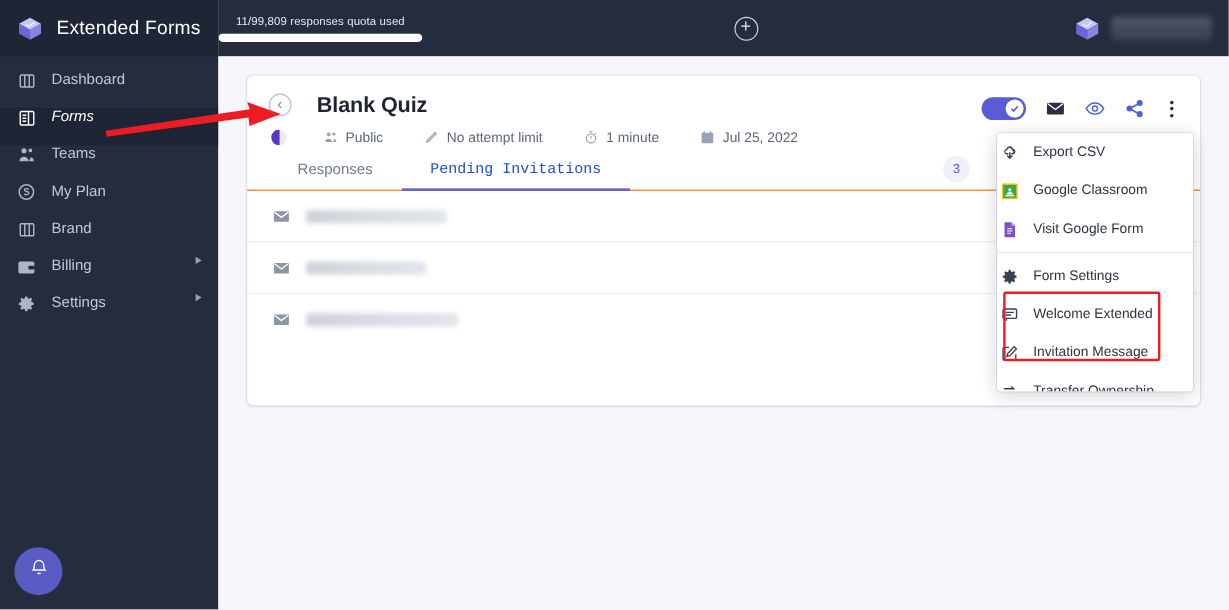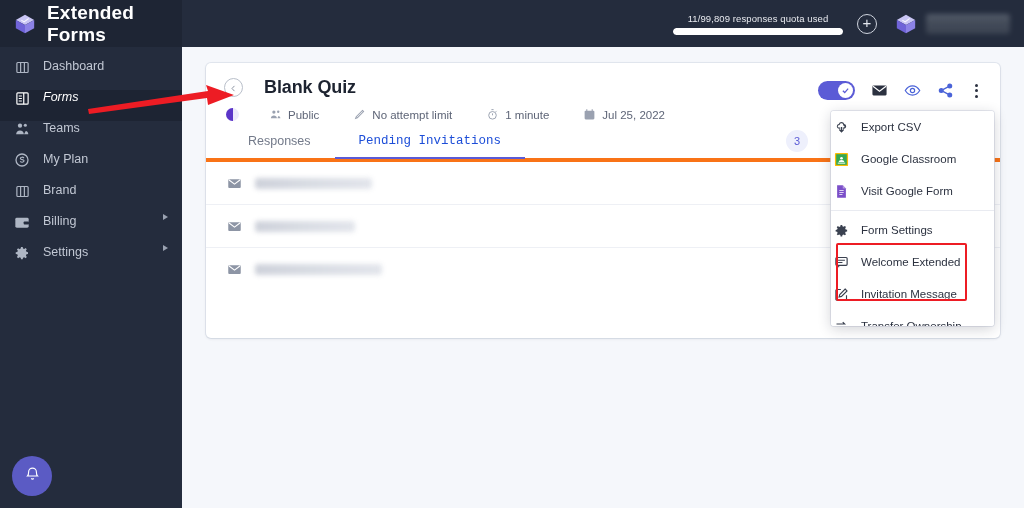--- a/index.html
+++ b/index.html
@@ -26,22 +26,22 @@
     gap: 11px;
   }
   .cube {
     width: 22px; height: 22px;
     position: relative;
     flex: 0 0 22px;
   }
   .cube svg { display: block; }
   .brand-name {
     color: #ffffff;
-    font-size: 19px;
-    font-weight: bold;
+    font-size: 16px;
+    font-weight: normal;
     letter-spacing: .2px;
   }
   .nav { padding-top: 12px; }
   .nav-item {
     height: 31px;
     display: flex; align-items: flex-start;
     padding-left: 14px;
     gap: 13px;
     color: #c2c8d4;
     font-size: 12.5px;
@@ -77,21 +77,21 @@
     cursor: pointer;
   }
 
   
   .right { flex: 1; display: flex; flex-direction: column; min-width: 0; }
 
   .topbar {
     height: 47px;
     background: #242c3d;
     display: flex; align-items: center;
-    justify-content: flex-end;
+    justify-content: space-between;
     padding-right: 14px;
     gap: 0;
     position: relative;
   }
   .quota {
     display: flex; flex-direction: column;
     align-items: center;
     gap: 4px;
     margin-right: 14px;
   }
@@ -230,21 +230,21 @@
   .dots {
     display: flex; flex-direction: column; gap: 2.5px;
     cursor: pointer; padding: 1px 5px;
   }
   .dots i { width: 3px; height: 3px; border-radius: 50%; background: #2b3140; display: block; }
 
   
   .tabs {
     display: flex;
     margin-top: 13px;
-    border-bottom: 4px solid #f97316;
+    border-bottom: 1px solid #f97316;
     padding-left: 18px;
     position: relative;
   }
   .tab {
     padding: 0 24px 10px 24px;
     font-size: 12.5px;
     color: #737a8a;
     cursor: pointer;
     position: relative;
     text-align: center;

